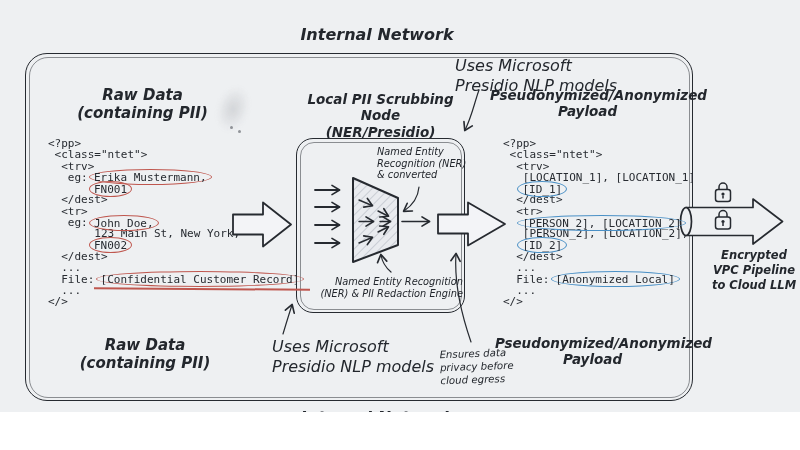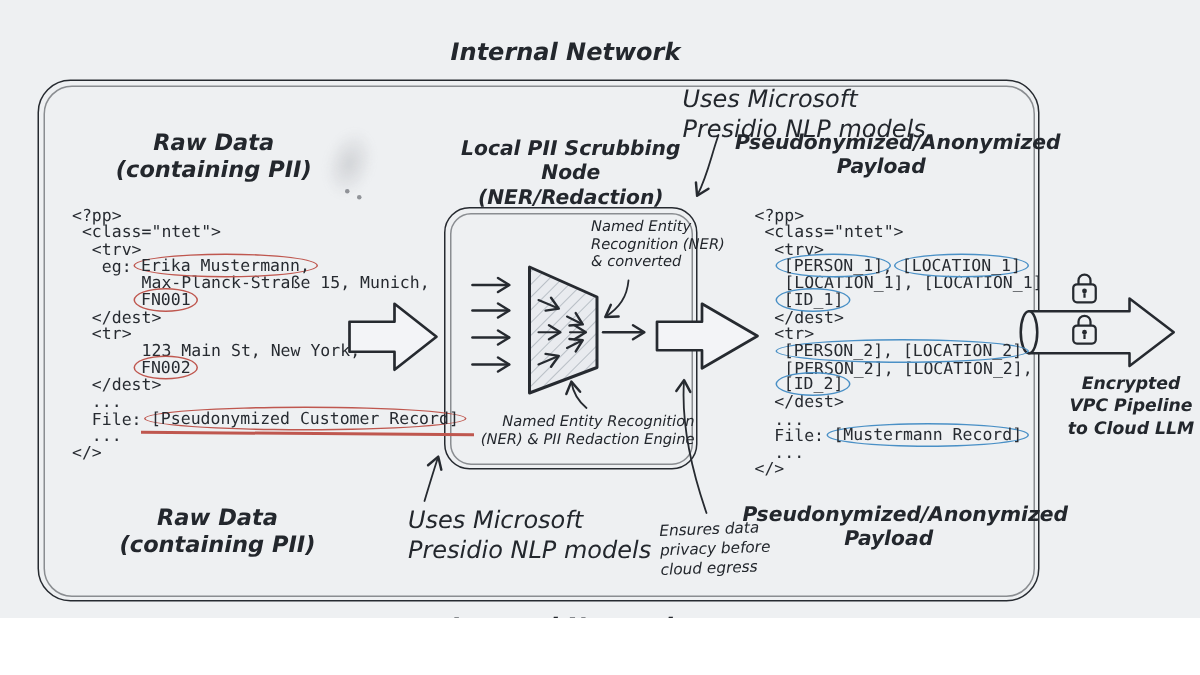--- a/index.html
+++ b/index.html
@@ -106,74 +106,73 @@
       <line x1="723" y1="195.5" x2="723" y2="198.5"></line>
     </g>
   </svg>
 
   <div class="hand title" style="left:277px;top:25px;width:200px;font-size:16px;">Internal Network</div>
   <div class="hand title" style="left:277px;top:408px;width:200px;font-size:16px;">Internal Network</div>
 
   <div class="hand title" style="left:55px;top:86px;width:175px;font-size:15px;">Raw Data
 (containing PII)</div>
   <div class="hand title" style="left:288px;top:91px;width:185px;font-size:13.5px;">Local PII Scrubbing Node
-(NER/Redaction)</div>
+(NER/Presidio)</div>
   <div class="hand title" style="left:490px;top:87px;width:195px;font-size:13.5px;">Pseudonymized/Anonymized
 Payload</div>
 
   <div class="hand title" style="left:55px;top:336px;width:180px;font-size:15px;">Raw Data
 (containing PII)</div>
   <div class="hand title" style="left:495px;top:335px;width:195px;font-size:13.5px;">Pseudonymized/Anonymized
 Payload</div>
 
   <div class="hand note" style="left:455px;top:56px;">Uses Microsoft
 Presidio NLP models</div>
   <div class="hand note" style="left:272px;top:337px;">Uses Microsoft
 Presidio NLP models</div>
-  <div class="hand note" style="left:394px;top:146px;font-size:9.8px;line-height:1.18;">Named Entity
+  <div class="hand note" style="left:377px;top:146px;font-size:9.8px;line-height:1.18;">Named Entity
 Recognition (NER)
 &amp; converted</div>
   <div class="hand note" style="left:308px;top:276px;width:155px;font-size:9.8px;line-height:1.22;text-align:right;">Named Entity Recognition
 (NER) &amp; PII Redaction Engine</div>
   <div class="hand note" style="left:440px;top:347px;font-size:10.2px;transform:rotate(-2deg);">Ensures data
 privacy before
 cloud egress</div>
   <div class="hand title" style="left:704px;top:248px;width:100px;font-size:11.5px;font-weight:600;line-height:1.3;">Encrypted
 VPC Pipeline
 to Cloud LLM</div>
 
   <div class="code" style="left:48px;top:138px;">
       <div class="code-line"><span>&lt;?pp&gt;</span></div>
       <div class="code-line"><span> &lt;class="ntet"&gt;</span></div>
       <div class="code-line"><span>  &lt;trv&gt;</span></div>
       <div class="code-line"><span>   eg: </span><span class="hl red">Erika Mustermann,</span></div>
-      <div class="code-line"><span>       Max-Planck-Straße 15, Munich,</span></div>
       <div class="code-line"><span>       </span><span class="hl red">FN001</span></div>
       <div class="code-line"><span>  &lt;/dest&gt;</span></div>
       <div class="code-line"><span>  &lt;tr&gt;</span></div>
+      <div class="code-line"><span>   eg: </span><span class="hl red">John Doe,</span></div>
       <div class="code-line"><span>       123 Main St, New York,</span></div>
       <div class="code-line"><span>       </span><span class="hl red">FN002</span></div>
       <div class="code-line"><span>  &lt;/dest&gt;</span></div>
       <div class="code-line"><span>  ...</span></div>
-      <div class="code-line"><span>  File: </span><span class="hl red u">[Pseudonymized Customer Record]</span></div>
+      <div class="code-line"><span>  File: </span><span class="hl red u">[Confidential Customer Record]</span></div>
       <div class="code-line"><span>  ...</span></div>
       <div class="code-line"><span>&lt;/&gt;</span></div>
     </div>
   <div class="code" style="left:503px;top:138px;">
       <div class="code-line"><span>&lt;?pp&gt;</span></div>
       <div class="code-line"><span> &lt;class="ntet"&gt;</span></div>
       <div class="code-line"><span>  &lt;trv&gt;</span></div>
-      <div class="code-line"><span>   </span><span class="hl blue">[PERSON_1]</span><span>, </span><span class="hl blue">[LOCATION_1]</span></div>
       <div class="code-line"><span>   [LOCATION_1], [LOCATION_1]</span></div>
       <div class="code-line"><span>   </span><span class="hl blue">[ID_1]</span></div>
       <div class="code-line"><span>  &lt;/dest&gt;</span></div>
       <div class="code-line"><span>  &lt;tr&gt;</span></div>
       <div class="code-line"><span>   </span><span class="hl blue">[PERSON_2], [LOCATION_2]</span></div>
       <div class="code-line"><span>   [PERSON_2], [LOCATION_2],</span></div>
       <div class="code-line"><span>   </span><span class="hl blue">[ID_2]</span></div>
       <div class="code-line"><span>  &lt;/dest&gt;</span></div>
       <div class="code-line"><span>  ...</span></div>
-      <div class="code-line"><span>  File: </span><span class="hl blue">[Mustermann Record]</span></div>
+      <div class="code-line"><span>  File: </span><span class="hl blue">[Anonymized Local]</span></div>
       <div class="code-line"><span>  ...</span></div>
       <div class="code-line"><span>&lt;/&gt;</span></div>
     </div>
 
 </div>
 
 </body></html>

